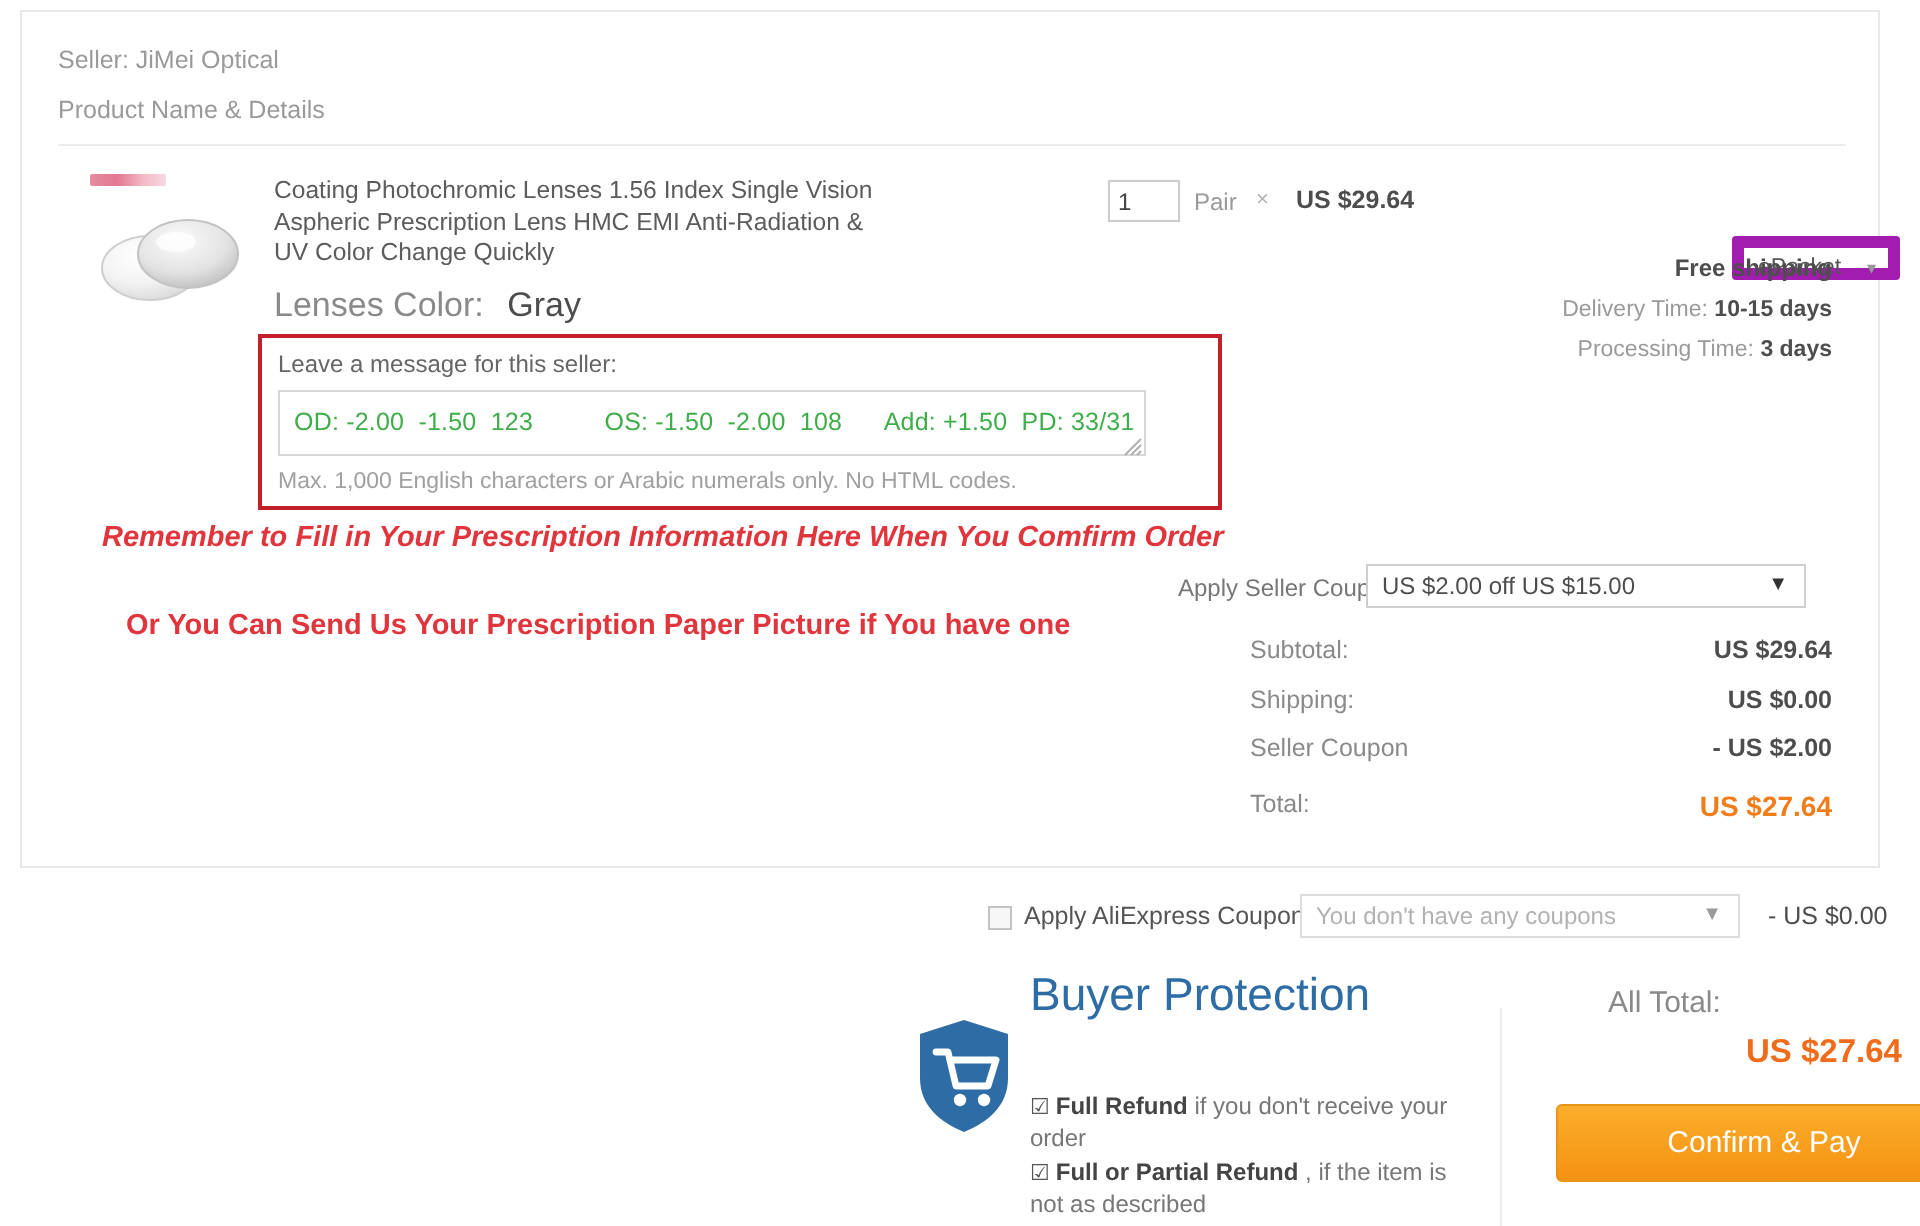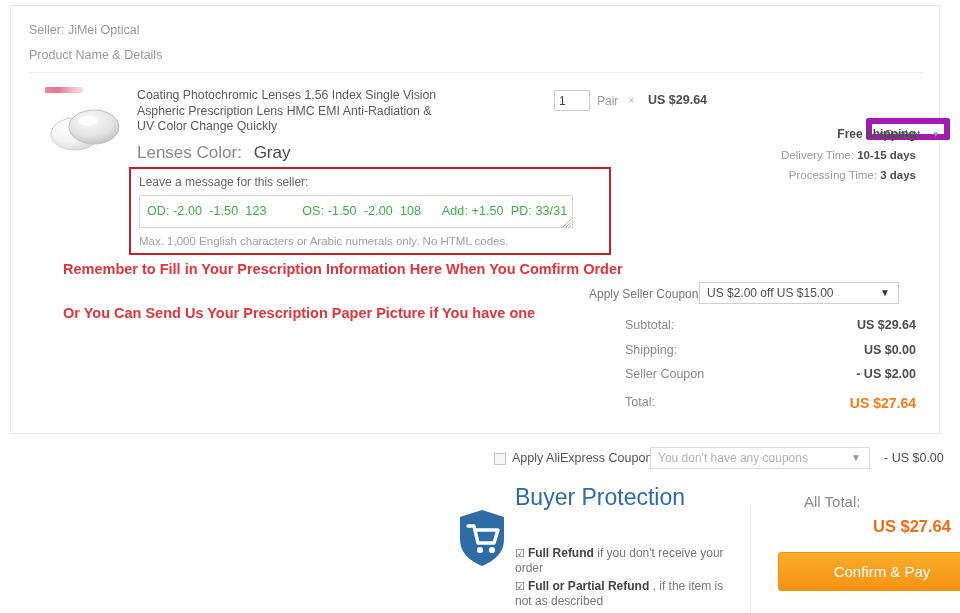--- a/index.html
+++ b/index.html
@@ -233,37 +233,37 @@
   }
 
   
   .annot {
     position: absolute;
     color: #e0353c;
     font-size: 14.5px;
     font-weight: bold;
     white-space: nowrap;
   }
-  .annot.a1 { left: 52px; top: 255px; }
+  .annot.a1 { left: 40px; top: 255px; font-style: italic; }
   .annot.a2 { left: 52px; top: 299px; }
 
   
   .coupon-label {
     position: absolute;
     left: 578px;
     top: 281px;
     font-size: 12px;
     color: #777;
     white-space: nowrap;
   }
   .coupon-select {
     position: absolute;
-    left: 688px;
+    left: 672px;
     top: 276px;
-    width: 200px;
+    width: 220px;
     height: 22px;
     border: 1px solid #cfcfcf;
     background: #fff;
     box-sizing: border-box;
     font-size: 12px;
     color: #4d4d4d;
     padding-left: 7px;
     line-height: 20px;
     white-space: nowrap;
   }

